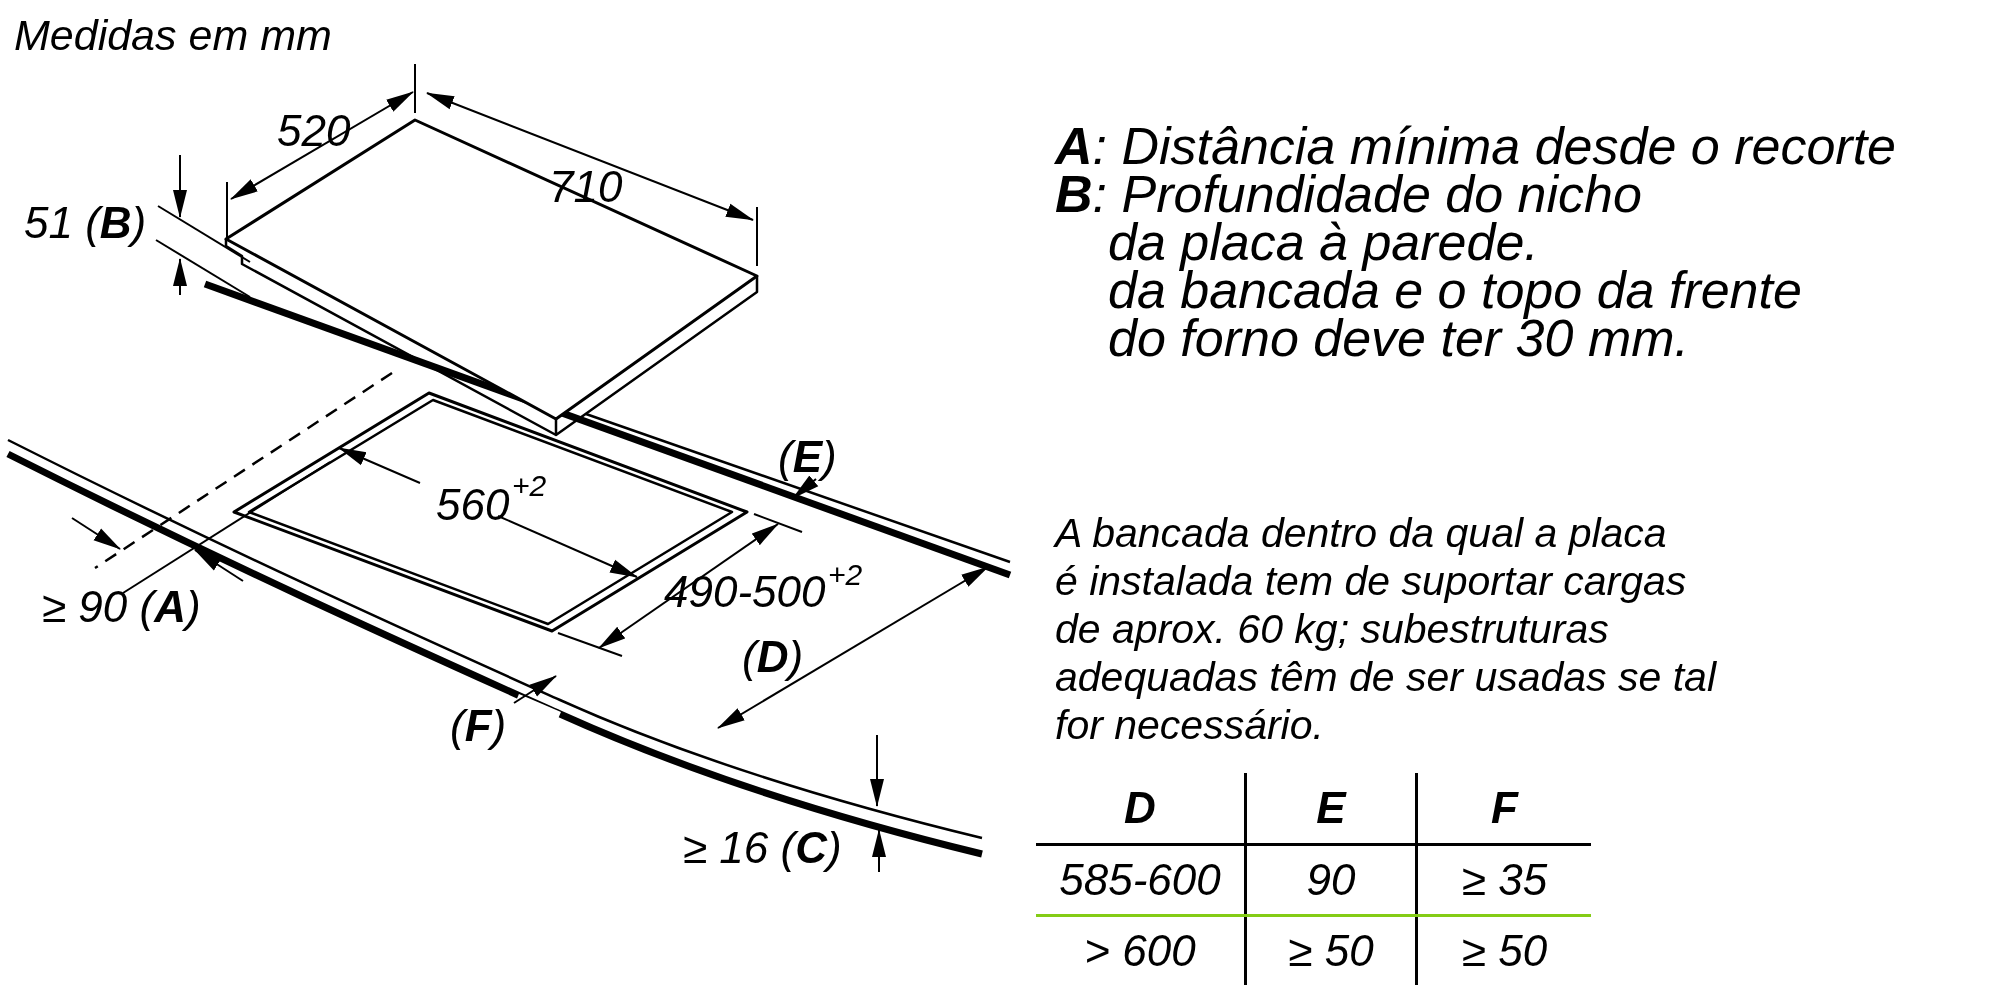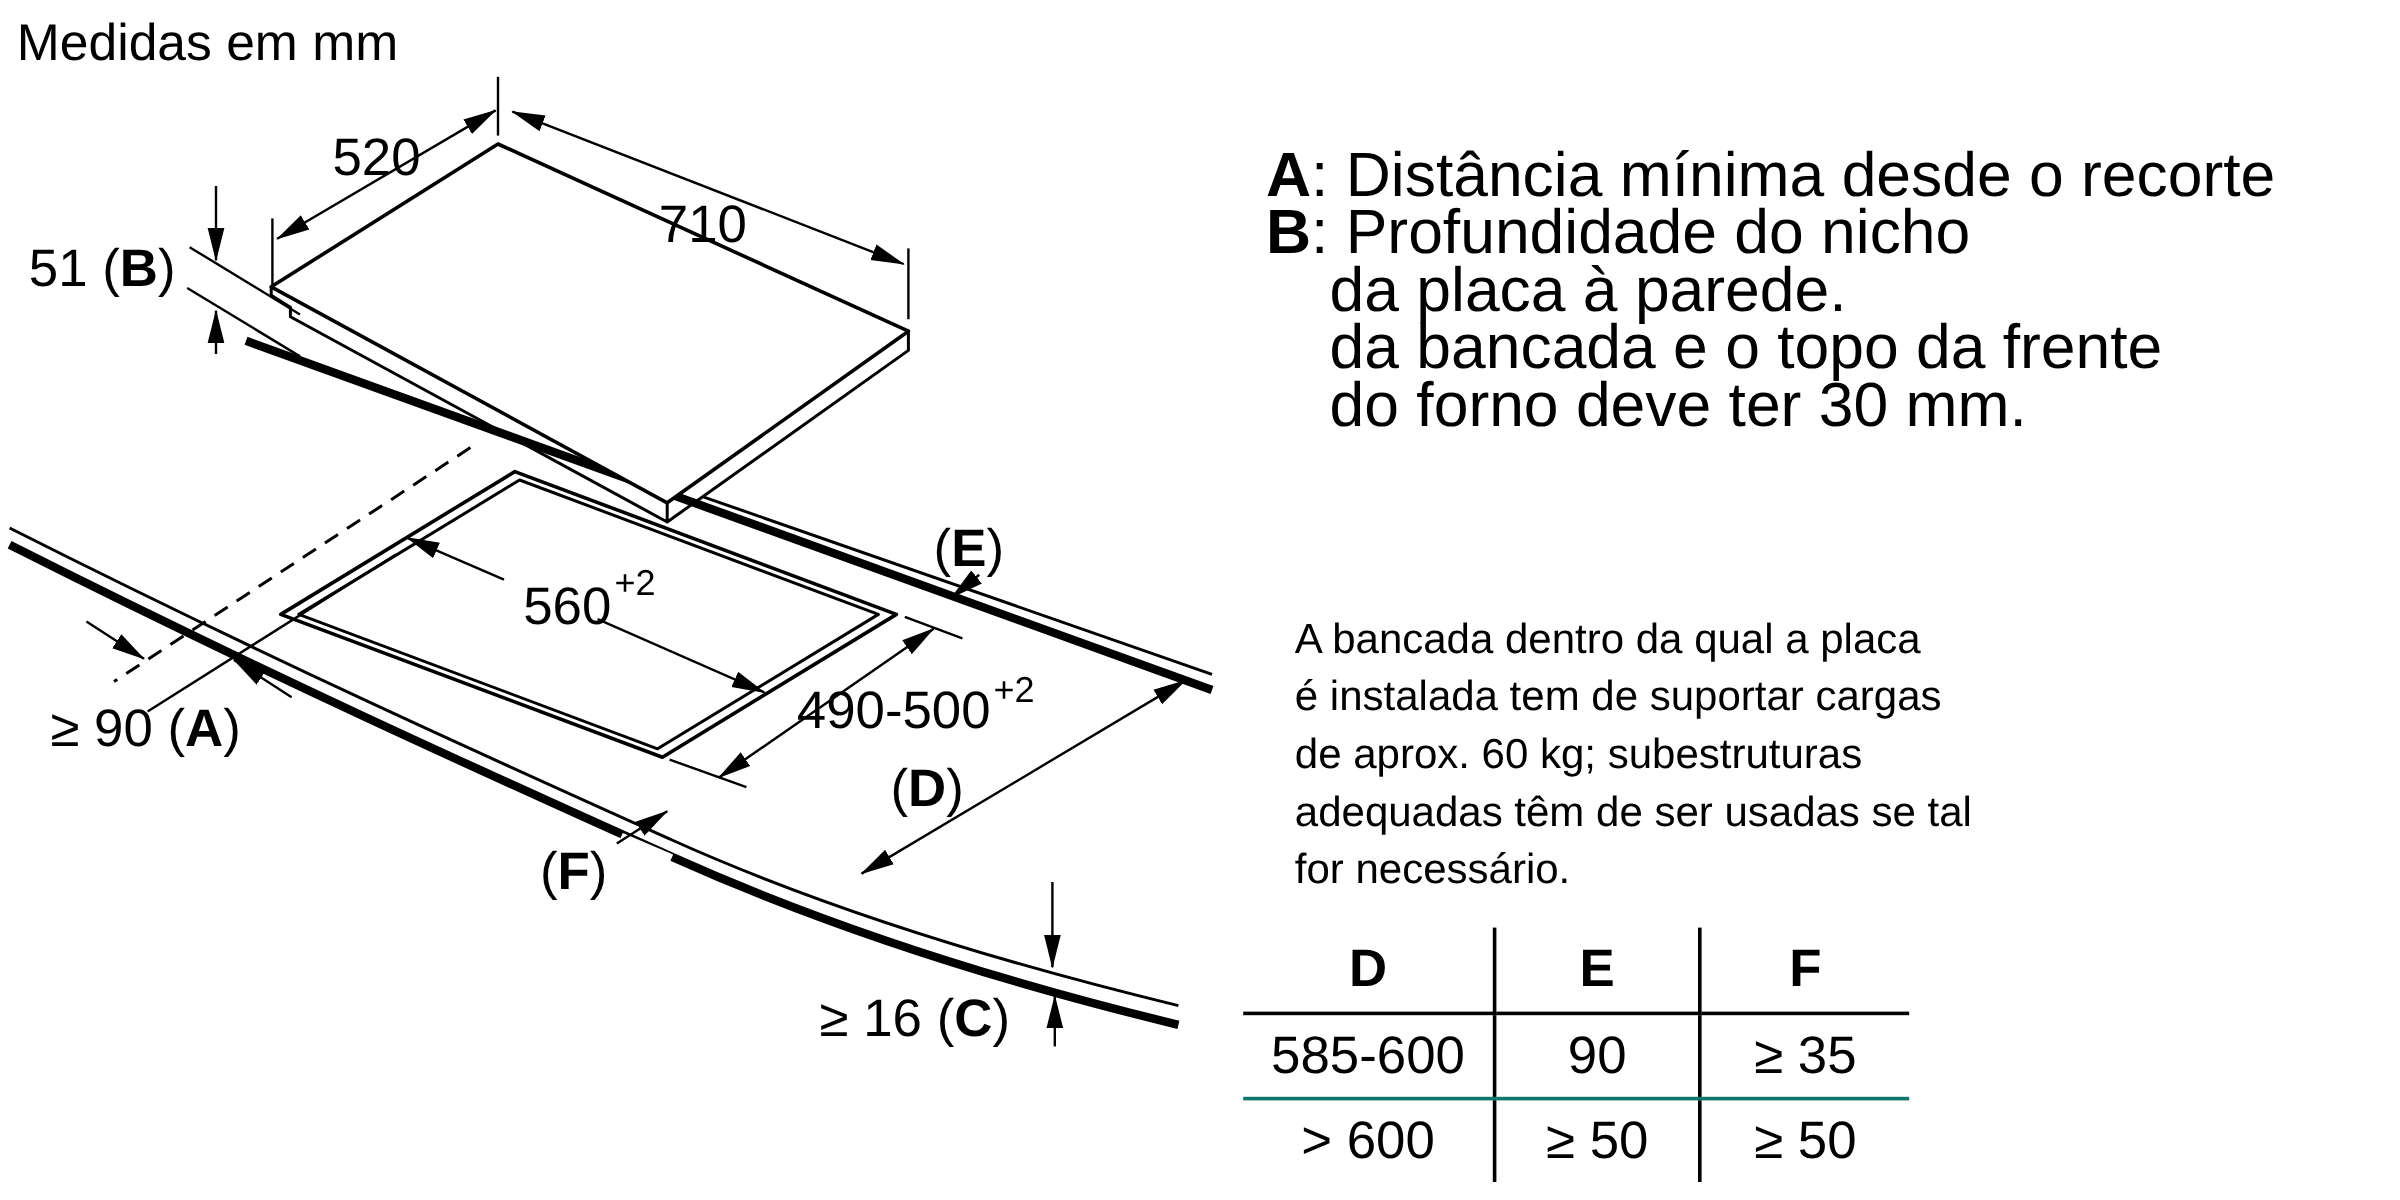--- a/index.html
+++ b/index.html
@@ -1,35 +1,35 @@
 <!DOCTYPE html>
 <html><head>
 <meta charset="utf-8">
 <style>
   html,body{margin:0;padding:0;background:#fff;}
   #screen{position:relative;width:2000px;height:1000px;background:#ffffff;overflow:hidden;
-          font-family:"Liberation Sans",sans-serif;color:#000;}
+          font-family:"Liberation Sans",sans-serif;color:#000;font-style:italic;}
   svg text{font-family:"Liberation Sans",sans-serif;fill:#000;}
   .t44{font-size:44px;}
   .t43{font-size:43px;}
   .t30{font-size:30px;}
   .bold{font-weight:bold;}
   
   .legend{position:absolute;left:1055px;top:122px;width:900px;font-size:52px;line-height:48px;}
   .legend .lline{white-space:nowrap;}
   .legend .lline.ind{padding-left:53px;}
   .legend b{font-weight:bold;}
-  .para{position:absolute;left:1055px;top:509px;width:900px;font-size:35px;line-height:48px;margin-left:24px;}
+  .para{position:absolute;left:1055px;top:509px;width:900px;font-size:41px;line-height:48px;}
   .para div{white-space:nowrap;}
   
   .dtable{position:absolute;left:1036px;top:773px;border-collapse:collapse;font-size:44px;}
   .dtable th,.dtable td{text-align:center;vertical-align:middle;padding:0;}
   .dtable th{font-weight:bold;height:70px;border-bottom:3px solid #000;}
   .dtable td{height:68px;font-weight:normal;}
-  .dtable tr.r1 td{border-bottom:3px solid #0f766e;}
+  .dtable tr.r1 td{border-bottom:3px solid #84cc16;}
   .dtable .c0{width:208px;}
   .dtable .c1{width:168px;}
   .dtable .c2{width:173px;}
   .dtable .c0,.dtable .c1{border-right:3px solid #000;}
 </style>
 </head>
 <body>
 
 <div id="screen">
 

